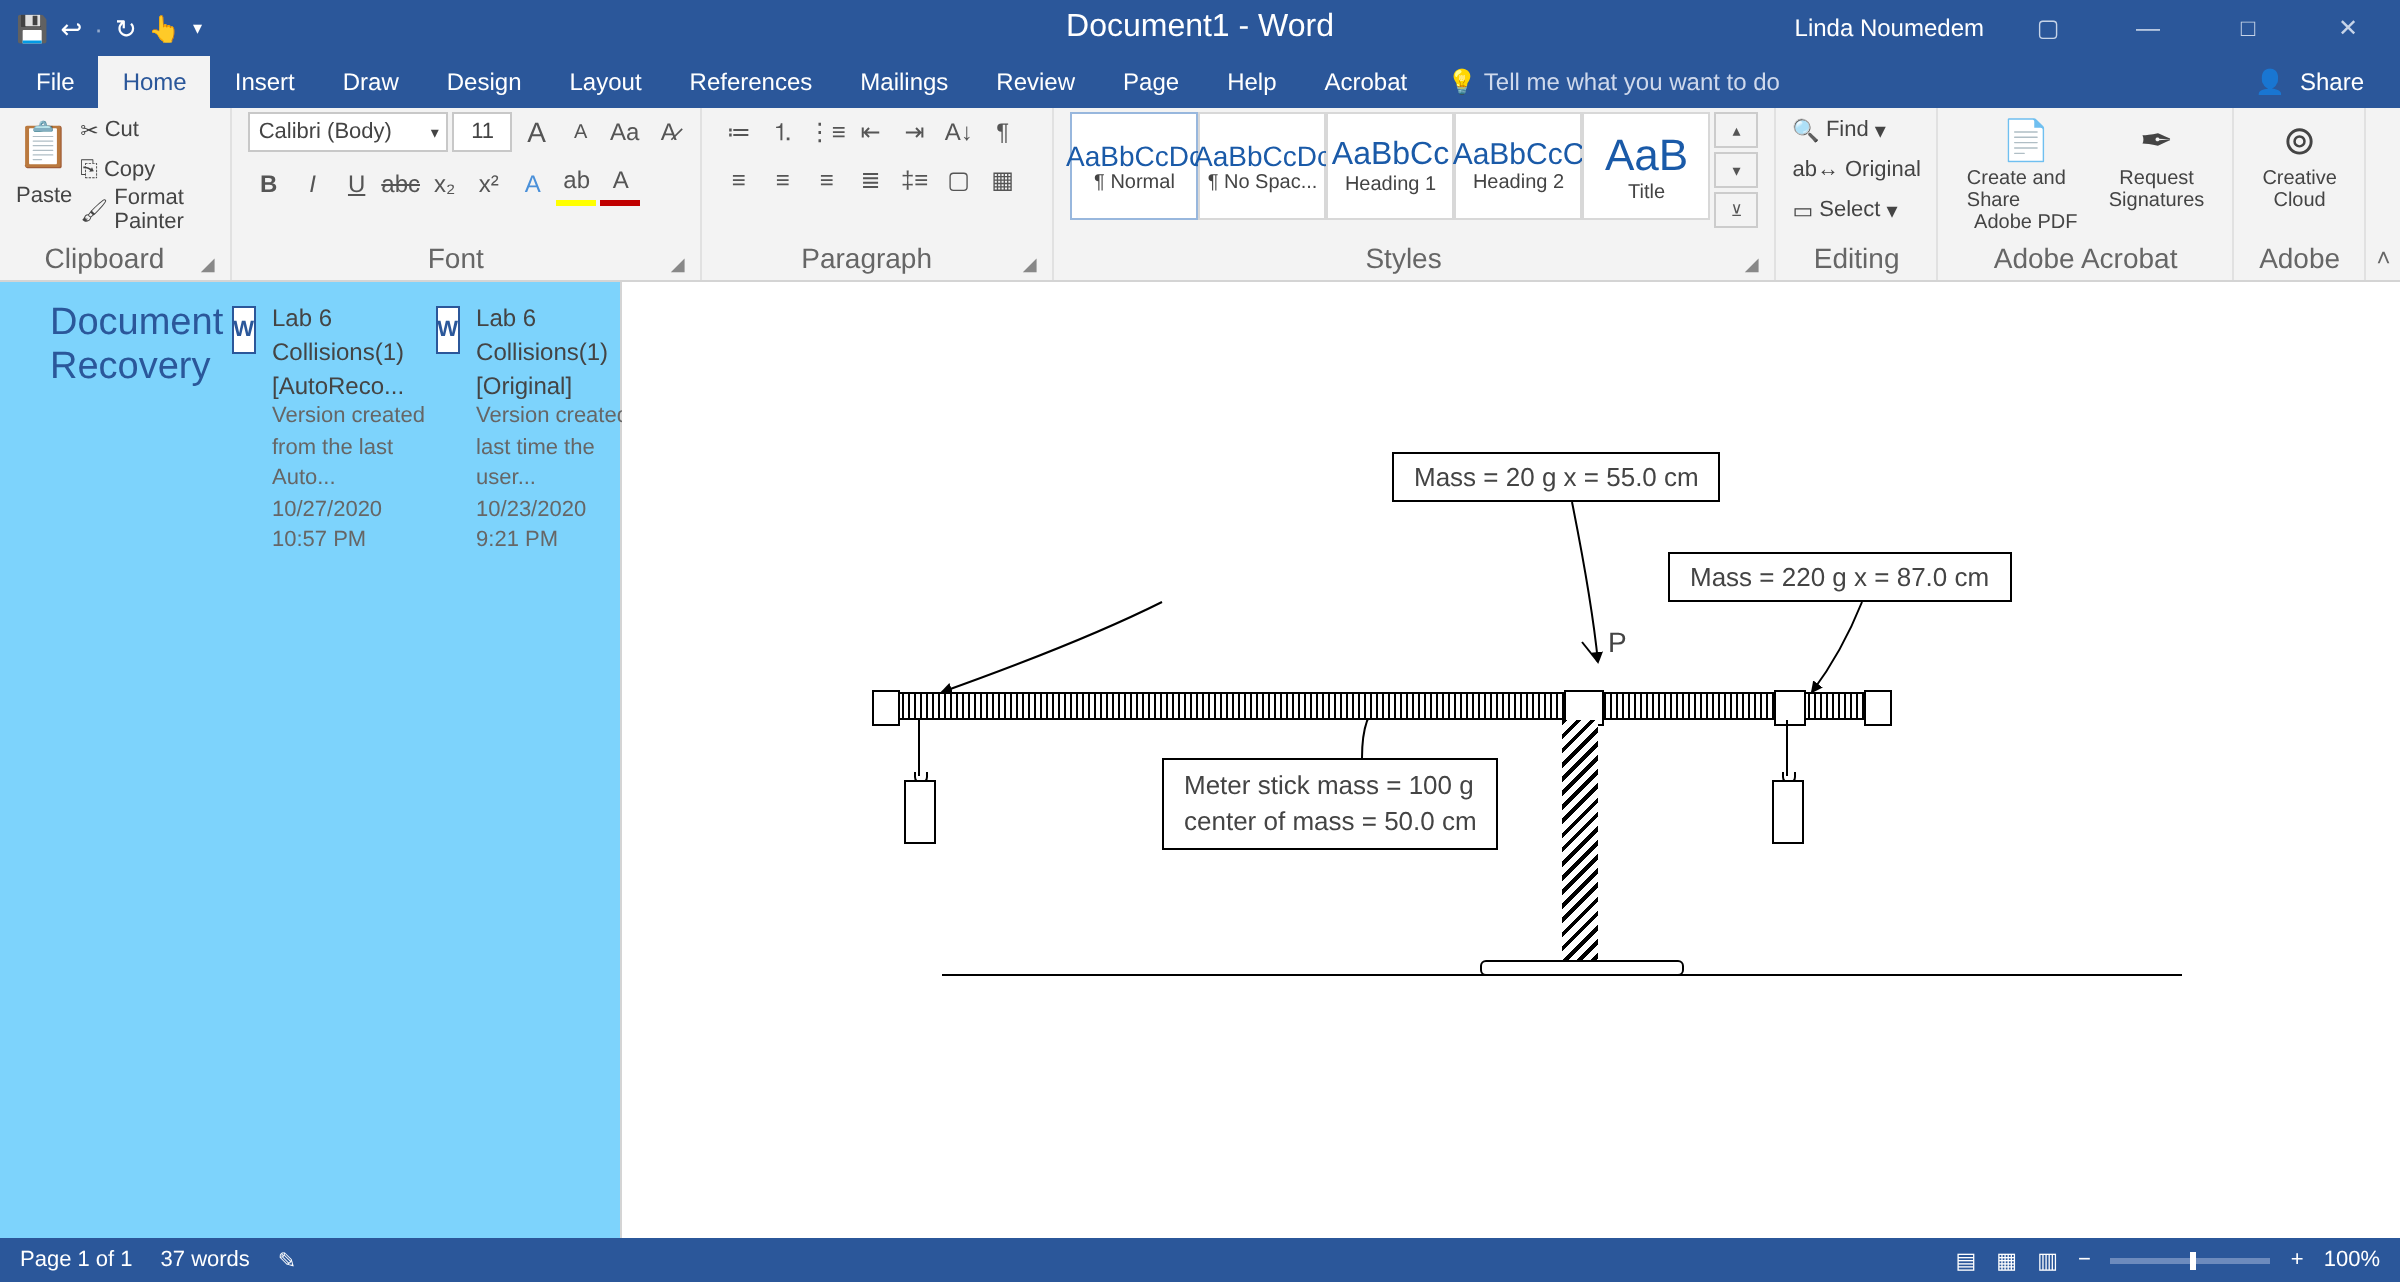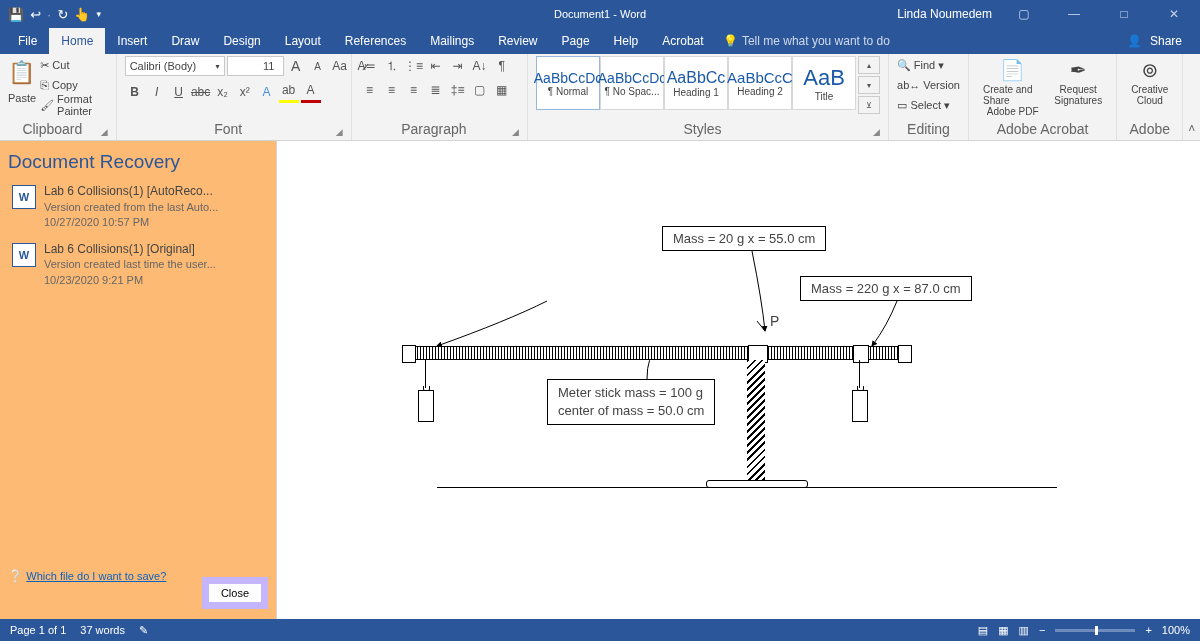--- a/index.html
+++ b/index.html
@@ -1,47 +1,47 @@
 <!DOCTYPE html>
 <html><head>
 <meta charset="utf-8">
 <style>
   body { margin:0; font-family:"Segoe UI",sans-serif; font-size:12px; color:#444; background:#fff; width:1200px; height:644px; overflow:hidden; }
   .titlebar { height:28px; background:#2b579a; color:#fff; display:flex; align-items:center; position:relative; }
   .qat { display:flex; align-items:center; gap:6px; padding:0 8px; }
   .qat span { font-size:13px; }
-  .doc-title { position:absolute; left:50%; transform:translateX(-50%); font-size:11px; color:#fff;text-align:right; }
+  .doc-title { position:absolute; left:50%; transform:translateX(-50%); font-size:16px; color:#fff;text-align:right; }
   .user-area { position:absolute; right:0; display:flex; align-items:center; gap:14px; padding-right:8px; }
   .winbtn { width:36px; text-align:center; font-size:12px; color:#c7d4e8; }
   .ribbon-tabs { height:26px; background:#2b579a; color:#fff; display:flex; align-items:center; padding:0 6px; }
   .rtab { padding:0 12px; height:26px; line-height:26px; font-size:12px; cursor:pointer; }
   .rtab.active { background:#f3f3f3; color:#2b579a; }
   .tellme { margin-left:8px; color:#cfd9ec; font-size:12px; display:flex; align-items:center; }
   .share { margin-left:auto; padding-right:12px; font-size:12px; display:flex; align-items:center; gap:4px; }
   .ribbon { height:86px; background:#f3f3f3; border-bottom:1px solid #d4d4d4; display:flex; }
   .group { border-right:1px solid #e1e1e1; padding:2px 8px 0 8px; display:flex; flex-direction:column; justify-content:space-between; }
   .group-label { font-size:14px; color:#666; text-align:center; padding:1px 0 3px; }
   .gbody { flex:1; display:flex; align-items:flex-start; }
   .vstack { display:flex; flex-direction:column; gap:2px; }
   .hstack { display:flex; align-items:center; gap:2px; }
   .clip-item { font-size:11px; color:#444; height:18px; display:flex; align-items:center; gap:3px; }
   .font-name { width:90px; height:18px; border:1px solid #c8c8c8; background:#fff; font-size:11px; display:flex; align-items:center; padding:0 4px; justify-content:space-between; }
-  .font-size { width:28px; height:18px; border:1px solid #c8c8c8; background:#fff; font-size:11px; text-align:center; line-height:18px;padding-left:27px; }
+  .font-size { width:28px; height:18px; border:1px solid #c8c8c8; background:#fff; font-size:11px; text-align:center; line-height:18px; }
   .ico { width:20px; height:20px; display:inline-flex; align-items:center; justify-content:center; font-size:12px; color:#555; }
   .styles-box { display:flex; gap:0; }
   .style-tile { width:62px; height:52px; border:1px solid #d8d8d8; background:#fff; display:flex; flex-direction:column; align-items:center; justify-content:center; font-size:10px; }
   .style-tile .preview { font-size:14px; color:#1a5aa8; }
   .style-tile.title .preview { font-size:22px; }
   .style-tile.normal { border-color:#98b7dd; }
   .editing-link { font-size:11px; color:#444; height:18px; display:flex; align-items:center; gap:3px; }
   .adobe-col { display:flex; flex-direction:column; align-items:center; font-size:10px; color:#444; padding:0 6px; }
   .adobe-ico { font-size:20px; height:28px; display:flex; align-items:center; }
   .collapse { width:20px; display:flex; align-items:flex-end; justify-content:center; padding-bottom:4px; color:#666; }
   .workspace { display:flex; height:478px; }
-  .recovery { width:260px; border-right:1px solid #d4d4d4; padding:10px 8px; background:#fdba74; display:flex; flex-direction:column; }
+  .recovery { width:260px; border-right:1px solid #d4d4d4; padding:10px 25px; background:#7dd3fc; display:flex; flex-direction:row; }
   .recovery h2 { margin:0 0 10px 0; font-weight:400; font-size:19px; color:#2b579a; }
   .recovery .desc { font-size:12px; color:#444; line-height:1.35; margin-bottom:18px; }
   .recfile { display:flex; gap:8px; margin-bottom:10px; padding-left:4px; }
   .recfile .wicon { width:22px; height:22px; background:#fff; border:1px solid #2b579a; color:#2b579a; font-weight:bold; font-size:11px; display:flex; align-items:center; justify-content:center; margin-top:2px; }
   .recfile .meta div { font-size:11px; color:#666; line-height:1.4; }
   .recfile .meta .t { color:#444; font-size:12px; }
   .recovery .bottom { margin-top:auto; }
   .helplink { color:#0b62c0; text-decoration:underline; font-size:11px; cursor:pointer; }
   .closebtn { float:right; border:7px solid #c4b5fd; background:#fdfdfd; padding:3px 12px; font-size:11px; margin-top:8px; cursor:pointer; }
   .canvas { flex:1; background:#fff; position:relative; overflow:hidden; }
@@ -219,21 +219,21 @@
     </div>
     <div style="display:flex">
         <div class="group-label" style="flex:1">Styles</div>
         <span class="launcher">◢</span>
       </div>
   </div>
 
   <div class="group" style="width:72px">
     <div class="gbody vstack">
       <div class="editing-link">🔍 <span>Find</span> ▾</div>
-      <div class="editing-link">ab↔ <span>Version</span></div>
+      <div class="editing-link">ab↔ <span>Original</span></div>
       <div class="editing-link">▭ <span>Select</span> ▾</div>
     </div>
     <div class="group-label">Editing</div>
   </div>
 
   <div class="group" style="width:158px">
     <div class="gbody">
       <div class="adobe-col">
         <div class="adobe-ico">📄</div>
         <div>Create and Share</div>

